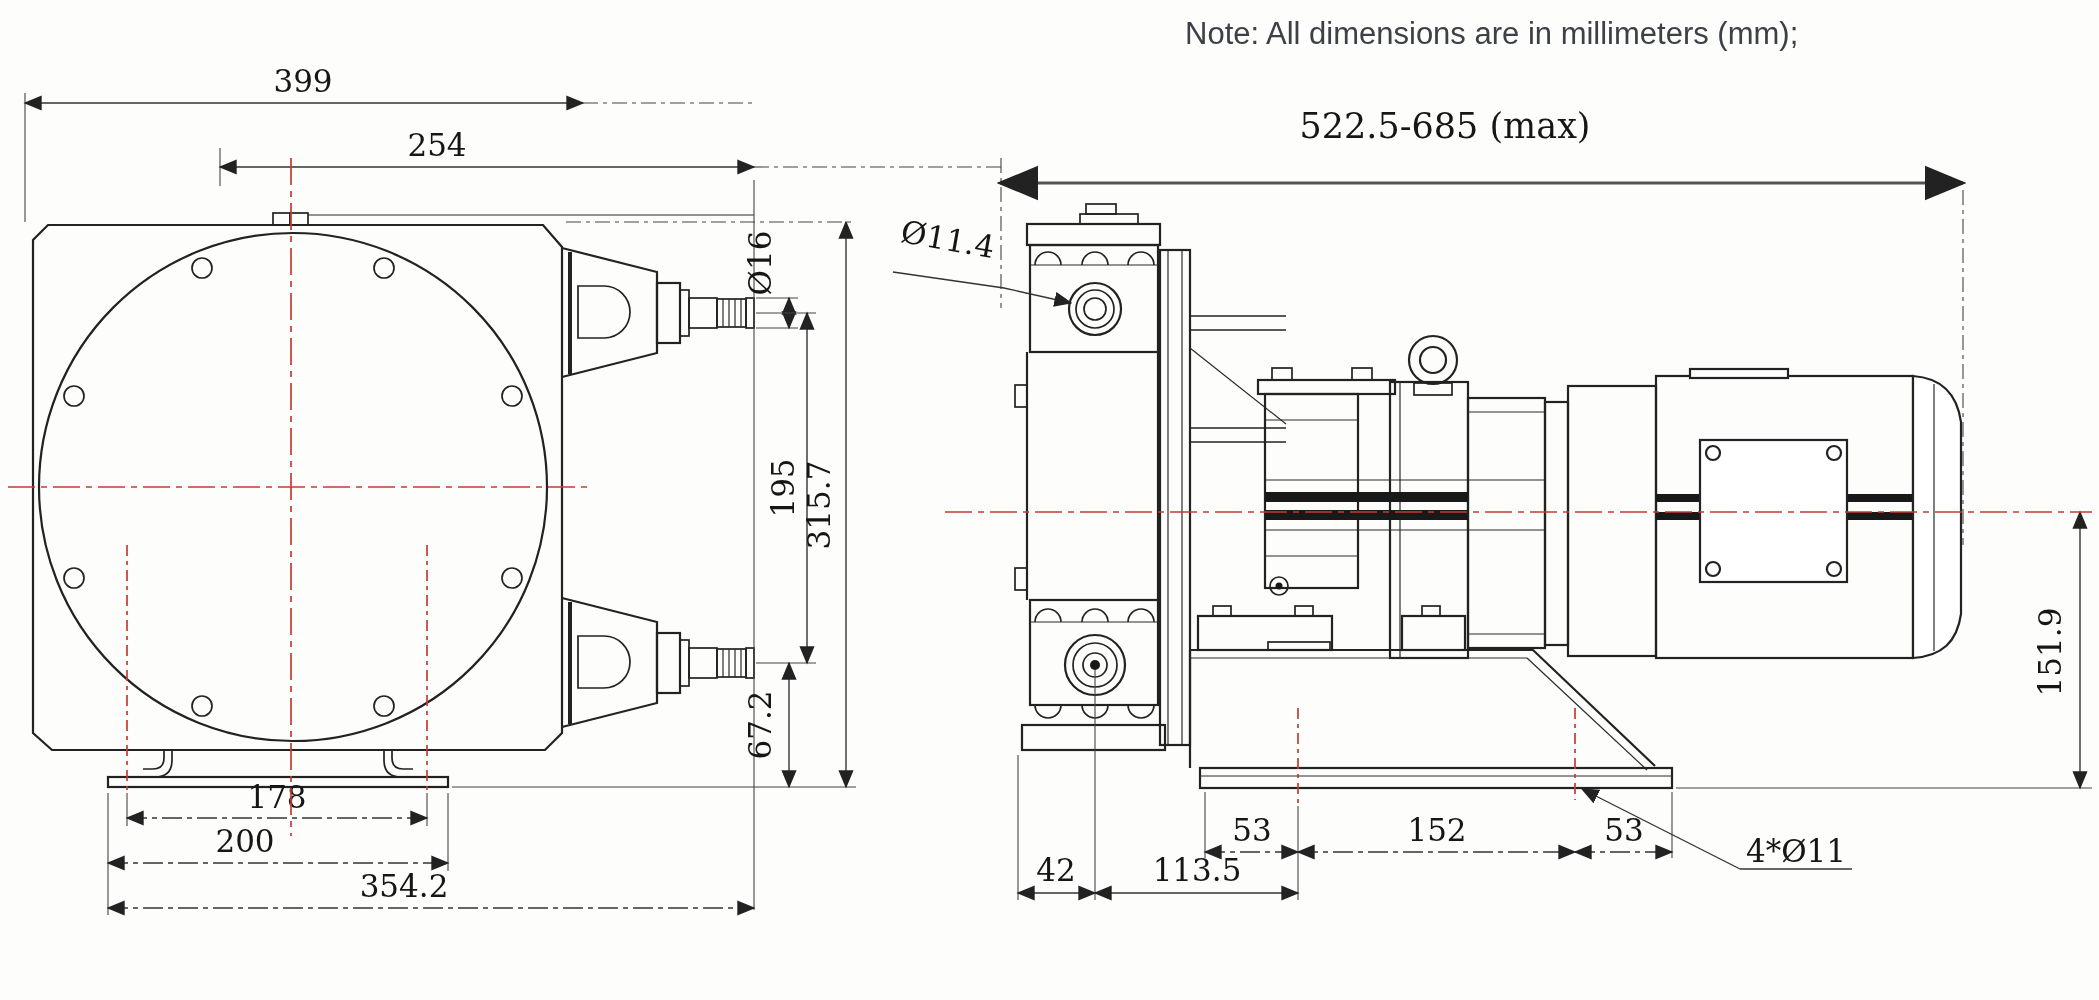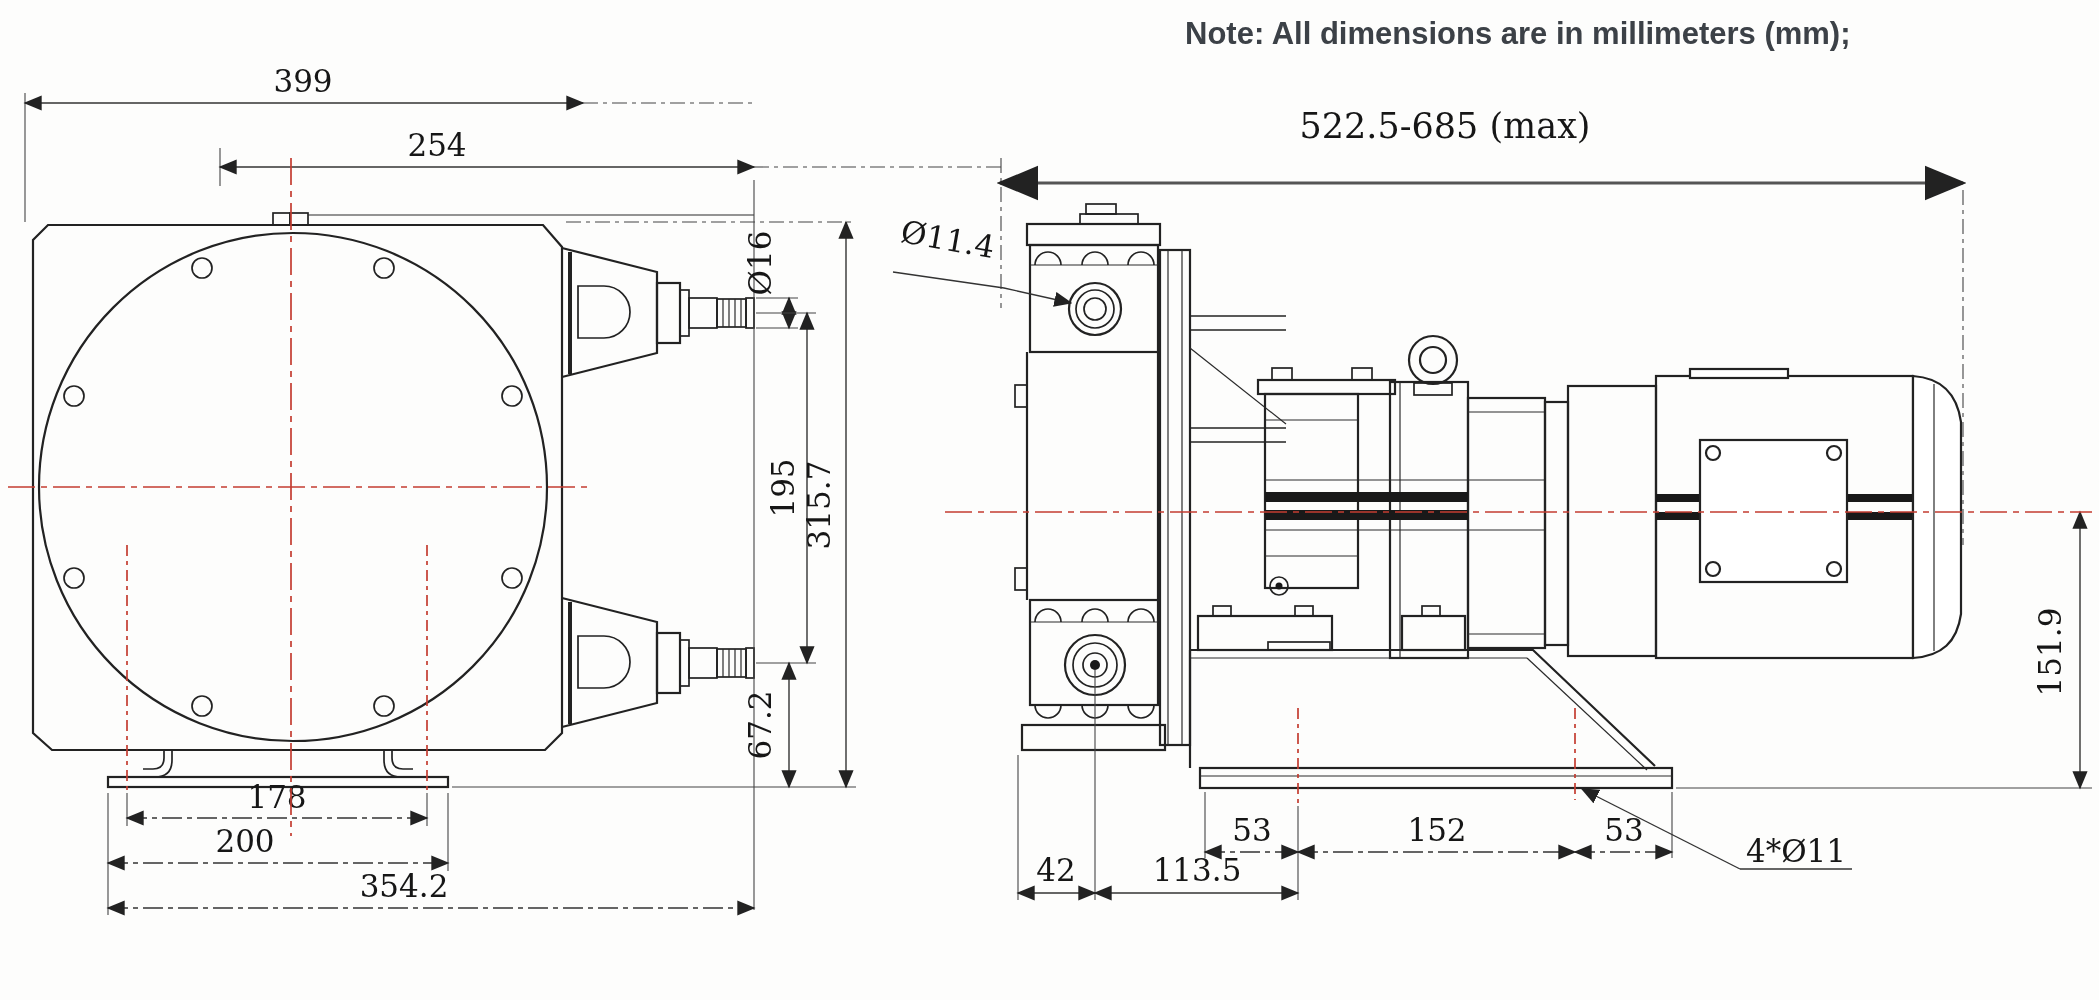--- a/index.html
+++ b/index.html
@@ -1,19 +1,19 @@
 <!DOCTYPE html>
 <html><head>
 <meta charset="utf-8">
 <style>
   html,body{margin:0;padding:0;background:#ffffff;}
   .stage{position:relative;width:2099px;height:1000px;background:#fdfdfc;overflow:hidden;
          font-family:"Liberation Sans",sans-serif;}
   .note{position:absolute;left:1185px;top:16px;width:900px;
-        font-family:"Liberation Sans",sans-serif;font-size:31px;font-weight:700;
+        font-family:"Liberation Sans",sans-serif;font-size:31px;font-weight:400;
         color:#3c4147;letter-spacing:0px;}
   svg{position:absolute;left:0;top:0;}
   svg rect{fill:none;}
   .o{fill:none;stroke:#222;stroke-width:2.2px;}
   .m{fill:none;stroke:#222;stroke-width:1.7px;}
   .t{fill:none;stroke:#2a2a2a;stroke-width:1.2px;}
   .thk{fill:none;stroke:#222;stroke-width:4px;}
   .d{fill:none;stroke:#333;stroke-width:1.4px;}
   .dg{fill:none;stroke:#555;stroke-width:3.2px;}
   .dd{stroke-dasharray:20 5 5 5;}

